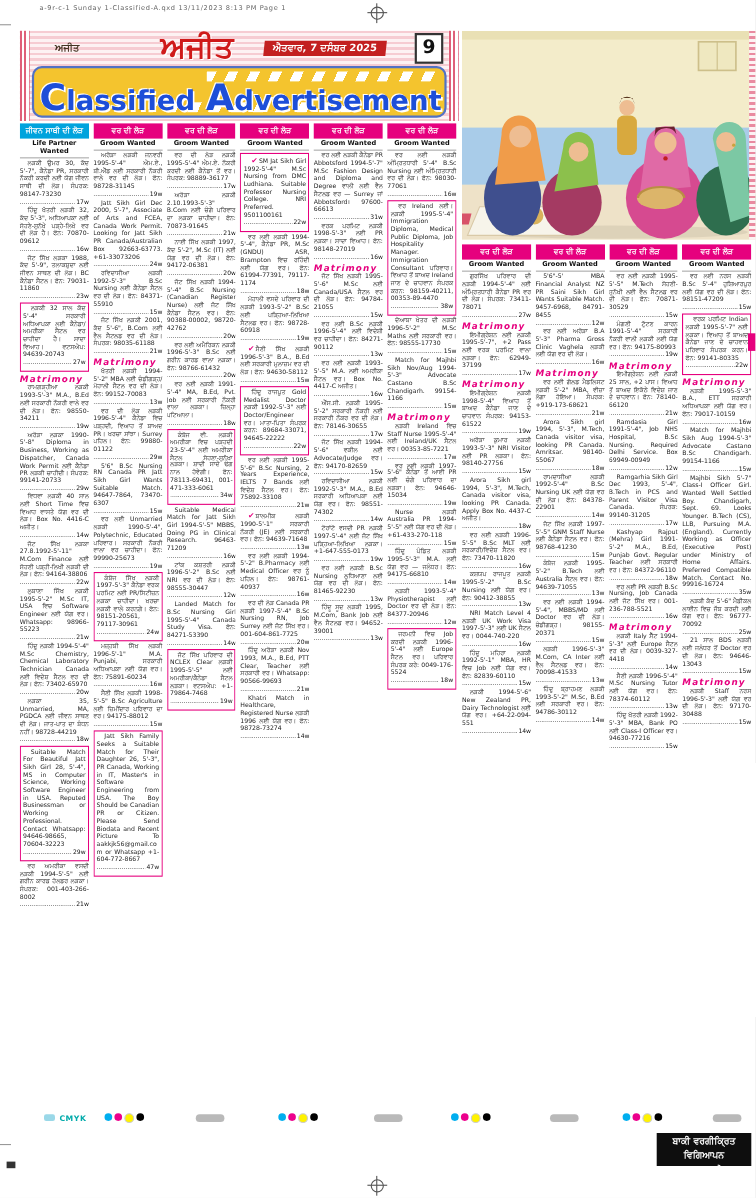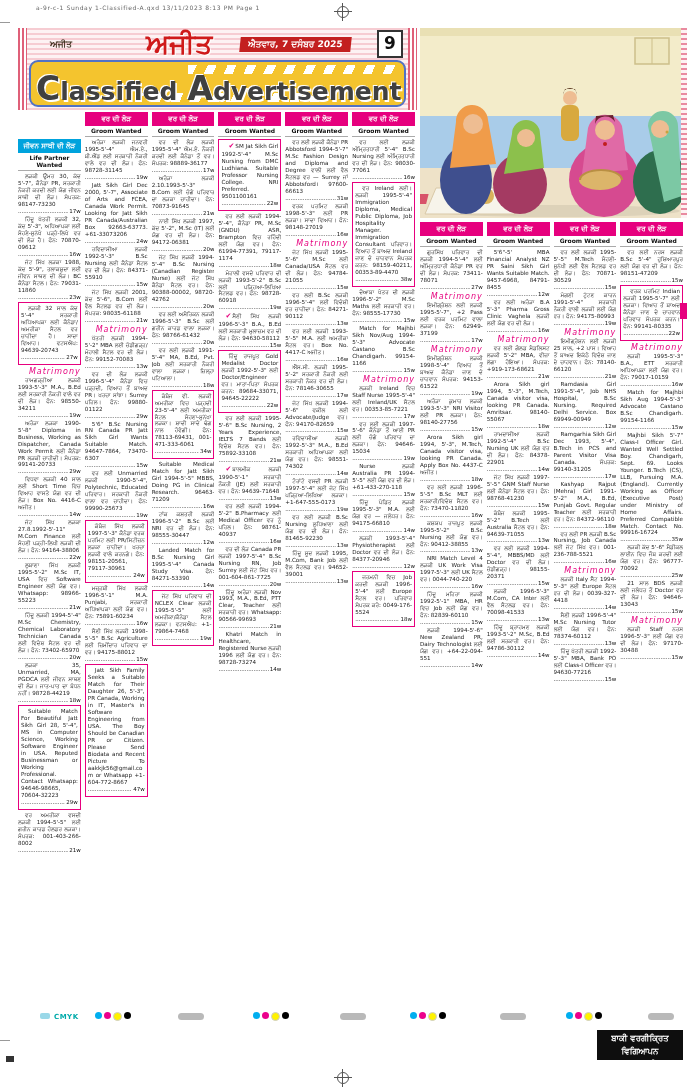--- a/index.html
+++ b/index.html
@@ -23,42 +23,42 @@
              text-shadow:1px 1px 0 #ffffff;}
   .date-ribbon{position:absolute;left:222px;top:9px;background:#c32020;color:#fff;font-size:9px;
                font-weight:bold;padding:2px 8px;transform:skew(-6deg);white-space:nowrap;}
   .page-num{position:absolute;right:14px;top:2px;width:22px;height:24px;background:#fff;border:2px solid #333;
             font-size:17px;font-weight:bold;text-align:center;line-height:23px;color:#111;}
   .banner{position:absolute;left:11px;right:11px;top:32px;height:47px;background:#f4c42e;
           border:2px solid #5272c4;border-radius:9px;box-sizing:border-box;overflow:hidden;}
   .bstripe{position:absolute;height:9px;background:repeating-linear-gradient(115deg,#ffffff 0 8px,rgba(255,255,255,0) 8px 18px);}
   .bstripe.t{top:3px;left:42%;right:5px;}
   .bstripe.b{bottom:3px;left:28%;right:22%;}
-  .banner-text{position:absolute;width:100%;text-align:center;top:7px;font-weight:bold;color:#404040;
+  .banner-text{position:absolute;width:100%;text-align:center;top:7px;font-weight:bold;color:#1d4ed8;
                text-shadow:1.5px 1.5px 0 #ffffff,-1px -1px 0 #ffffff;white-space:nowrap;}
   .bw{display:inline-block;font-size:25px;margin:0 5px;}
   .bw::first-letter{font-size:33px;}
   
   .photo{position:absolute;left:420px;top:28px;width:267px;height:190px;overflow:hidden;}
   .right-edge{position:absolute;left:681px;top:28px;height:190px;width:6px;
               background:repeating-linear-gradient(180deg,#e98aa0 0 2px,#fdf2f3 2px 5px);}
   .edge-tab{position:absolute;left:680px;top:303px;width:7px;height:16px;background:#e6007e;}
   
   .cols{display:flex;gap:4px;position:absolute;}
   .cols.left{left:18px;top:112px;width:397px;height:916px;}
   .cols.right{left:420px;top:222px;width:263px;height:806px;}
   .col{flex:1 1 0;min-width:0;overflow:hidden;}
   .col-head-pa{color:#fff;font-weight:bold;font-size:7px;text-align:center;padding:3px 1px;}
   .col-head-en{font-weight:bold;font-size:6px;text-align:center;padding:1px 0 2px;color:#111;
                border-bottom:1px solid #aaa;margin-bottom:2px;}
   .ad{margin:0 0 1px;}
   .ad.box{border:1.5px solid #e6007e;padding:2px;margin:2px 0;}
   .ad-text{font-size:5.6px;line-height:1.25;text-align:justify;color:#1b1b1b;text-indent:7px;word-break:break-word;}
   .check{color:#e6007e;font-weight:bold;margin-right:1px;font-size:7px;}
-  .logo-line{color:#e6007e;font-weight:normal;font-style:italic;font-size:8px;text-align:right;
+  .logo-line{color:#e6007e;font-weight:bold;font-style:italic;font-size:8px;text-align:left;
              letter-spacing:1px;margin:2px 0 1px;}
   .ad-sep{display:flex;align-items:baseline;gap:1px;margin:0 0 2px;}
   .dots{flex:1;min-width:0;overflow:hidden;white-space:nowrap;font-size:5.5px;color:#222;}
   .count{font-size:5.5px;color:#111;flex:none;}
   
   .notice{position:absolute;left:597px;top:1030px;width:86px;height:30px;background:#0e0e0e;color:#fff;
           text-align:center;font-weight:bold;font-size:8.5px;line-height:13px;padding-top:2px;box-sizing:border-box;}
   .cmyk-strip{position:absolute;left:0;top:1011px;width:612px;height:12px;}
   .cmyk-label{position:absolute;left:54px;top:2px;font-size:7px;font-weight:bold;color:#0aa;letter-spacing:.5px;}
   .sw{position:absolute;top:2px;width:10px;height:6px;background:#9ad8e8;border-radius:2px;}
@@ -134,21 +134,21 @@
       <path d="M228,98 a15,15 0 0 1 30,0 l4,70 -18,6 z" fill="#7cc8a4"></path>
       <circle cx="240" cy="101" r="9" fill="#eebd92"></circle>
       <circle cx="247" cy="104" r="1.5" fill="#c9a23e"></circle>
     </svg>
   </div>
   <div class="right-edge"></div>
   <div class="edge-tab"></div>
 
   <div class="cols left">
       <div class="col">
-        <div class="col-head-pa" style="background: rgb(0, 163, 221); margin-top: 27px;">ਜੀਵਨ ਸਾਥੀ ਦੀ ਲੋੜ</div>
+        <div class="col-head-pa" style="background: rgb(0, 163, 221);">ਜੀਵਨ ਸਾਥੀ ਦੀ ਲੋੜ</div>
         <div class="col-head-en">Life Partner Wanted</div>
         <div class="ad">
           <div class="ad-text">ਲੜਕੀ ਉਮਰ 30, ਕੱਦ 5'-7", ਕੈਨੇਡਾ PR, ਸਰਕਾਰੀ ਨੌਕਰੀ ਕਰਦੀ ਲਈ ਯੋਗ ਜੀਵਨ ਸਾਥੀ ਦੀ ਲੋੜ। ਸੰਪਰਕ: 98147-73230</div>
           <div class="ad-sep">
             <span class="dots">..................................................</span>
             <span class="count">17w</span>
           </div>
         </div>
         <div class="ad">
           <div class="ad-text">ਹਿੰਦੂ ਖੱਤਰੀ ਲੜਕੀ 32, ਕੱਦ 5'-3", ਅਧਿਆਪਕਾ ਲਈ ਸੋਹਣੇ-ਸੁਨੱਖੇ ਪੜ੍ਹੇ-ਲਿਖੇ ਵਰ ਦੀ ਲੋੜ ਹੈ। ਫੋਨ: 70870-09612</div>

